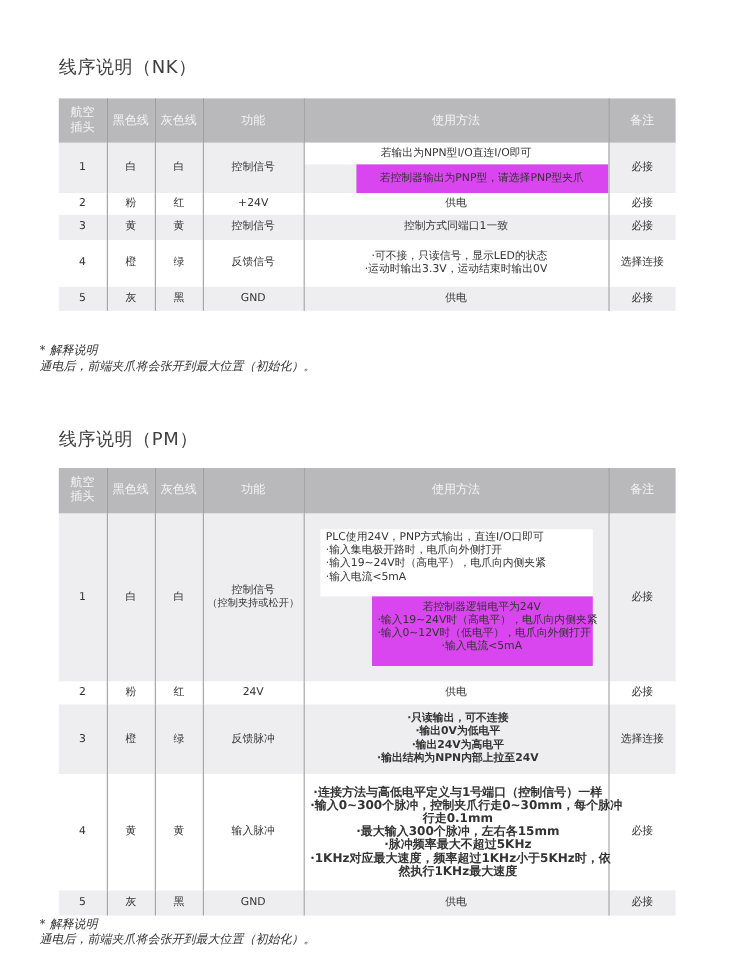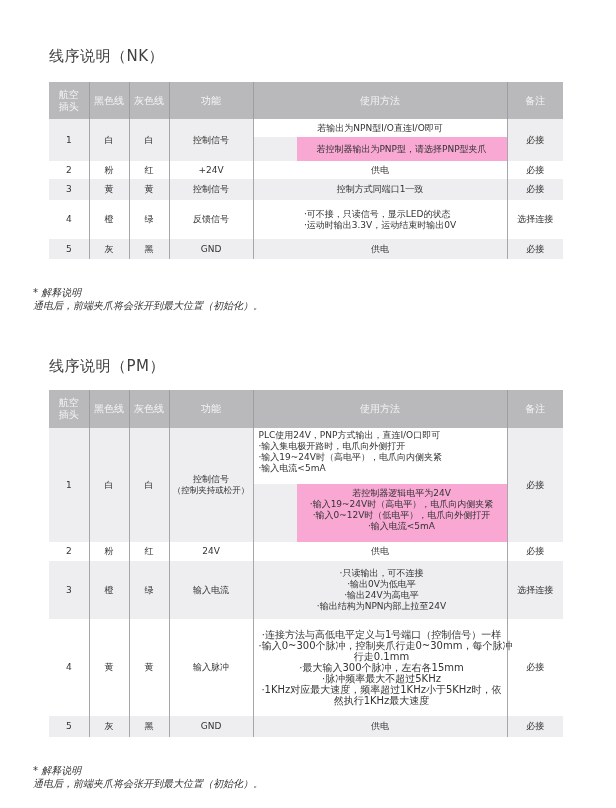--- a/index.html
+++ b/index.html
@@ -19,23 +19,23 @@
     line-height: 12px; padding: 0 2px;
   }
   table.wt th:last-child { border-right: none; }
   table.wt td {
     text-align: center; vertical-align: middle; border-right: 1px solid #a7a7aa;
     line-height: 11px; padding: 0 2px;
   }
   table.wt td:last-child { border-right: none; }
   tr.shade td { background: #eeeef0; }
   tr.white td { background: #ffffff; }
-  td.usage-left { text-align: left; padding-left: 5px !important; }
+  td.usage-left { text-align: left; padding-left: 5px !important; font-weight: bold; }
   .sub-white { background: #ffffff; }
-  .sub-shade { background: #f9a8d4; margin-left: 43px; }
+  .sub-shade { background: #d946ef; margin-left: 43px; }
   .note { position: absolute; left: 33px; font-size: 10px; color: #333; line-height: 13px; font-style: italic; }
   .cell-lines div { white-space: nowrap; }
 </style>
 </head>
 <body>
 
 <div class="section-title" style="top:47px;">线序说明（NK）</div>
 
 <table class="wt" style="top:82px;">
   <colgroup>
@@ -87,21 +87,21 @@
       <td>控制方式同端口1一致</td>
       <td>必接</td>
     </tr>
 
     <tr class="white" style="height:39px;">
       <td>4</td>
       <td>橙</td>
       <td>绿</td>
       <td>反馈信号</td>
       <td>
-        <div style="display:inline-block;text-align:left;" class="cell-lines">
+        <div style="display:inline-block;text-align:right;" class="cell-lines">
           <div>·可不接，只读信号，显示LED的状态</div>
           <div>·运动时输出3.3V，运动结束时输出0V</div>
         </div>
       </td>
       <td>选择连接</td>
     </tr>
 
     <tr class="shade" style="height:20px;">
       <td>5</td>
       <td>灰</td>
@@ -142,21 +142,21 @@
   <tbody>
 
     <tr class="shade" style="height:114px;">
       <td>1</td>
       <td>白</td>
       <td>白</td>
       <td>
         <div>控制信号</div>
         <div style="white-space:nowrap;font-size:8.5px;">（控制夹持或松开）</div>
       </td>
-      <td style="padding:0;">
+      <td style="padding:13px;">
         <div class="sub-white cell-lines" style="height:56px;padding:2px 5px;text-align:left;">
           <div>PLC使用24V，PNP方式输出，直连I/O口即可</div>
           <div>·输入集电极开路时，电爪向外侧打开</div>
           <div>·输入19~24V时（高电平），电爪向内侧夹紧</div>
           <div>·输入电流&lt;5mA</div>
         </div>
         <div class="sub-shade cell-lines" style="height:58px;padding:4px 5px;text-align:center;">
           <div>若控制器逻辑电平为24V</div>
           <div>·输入19~24V时（高电平），电爪向内侧夹紧</div>
           <div>·输入0~12V时（低电平），电爪向外侧打开</div>
@@ -172,21 +172,21 @@
       <td>红</td>
       <td>24V</td>
       <td>供电</td>
       <td>必接</td>
     </tr>
 
     <tr class="shade" style="height:58px;">
       <td>3</td>
       <td>橙</td>
       <td>绿</td>
-      <td>输入电流</td>
+      <td>反馈脉冲</td>
       <td class="usage-left cell-lines">
         <div>·只读输出，可不连接</div>
         <div>·输出0V为低电平</div>
         <div>·输出24V为高电平</div>
         <div>·输出结构为NPN内部上拉至24V</div>
       </td>
       <td>选择连接</td>
     </tr>
 
     <tr class="white" style="height:97px;">

